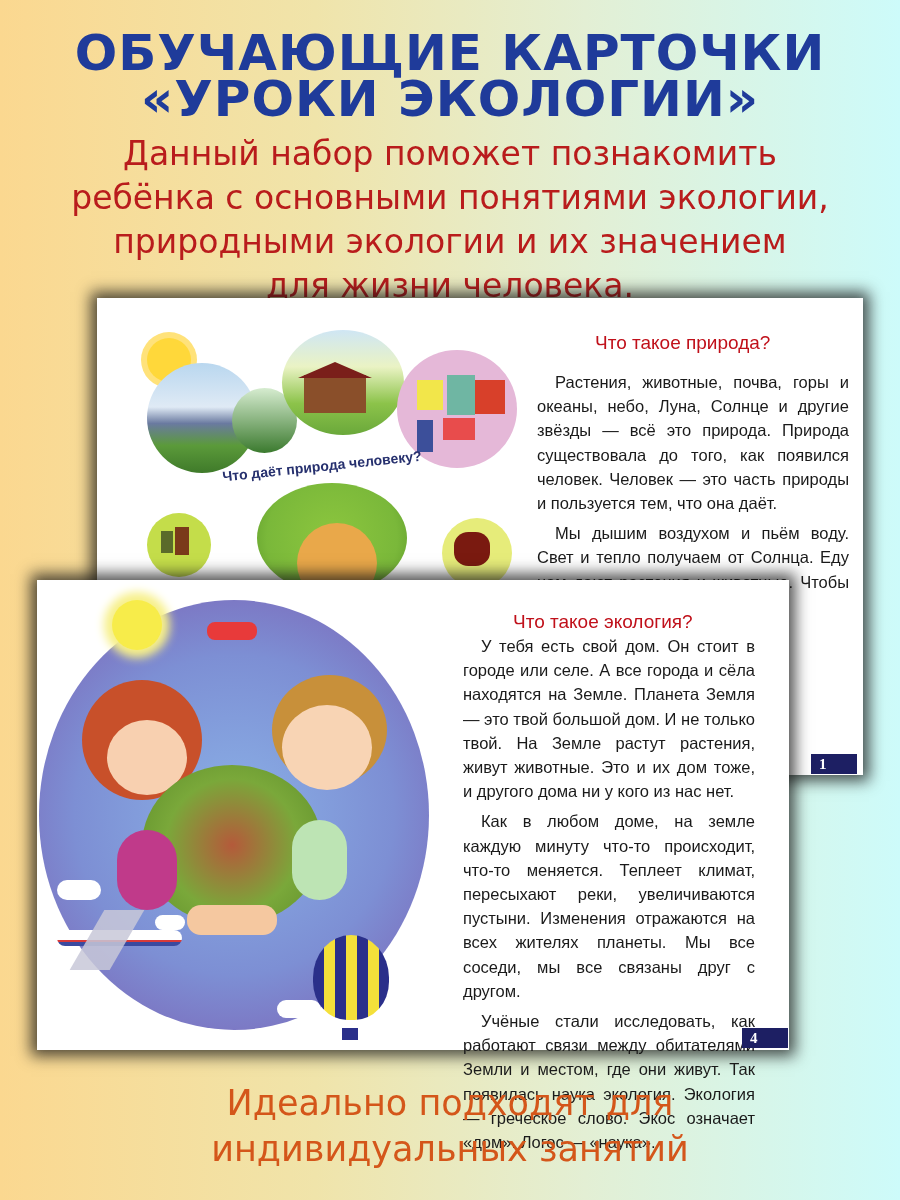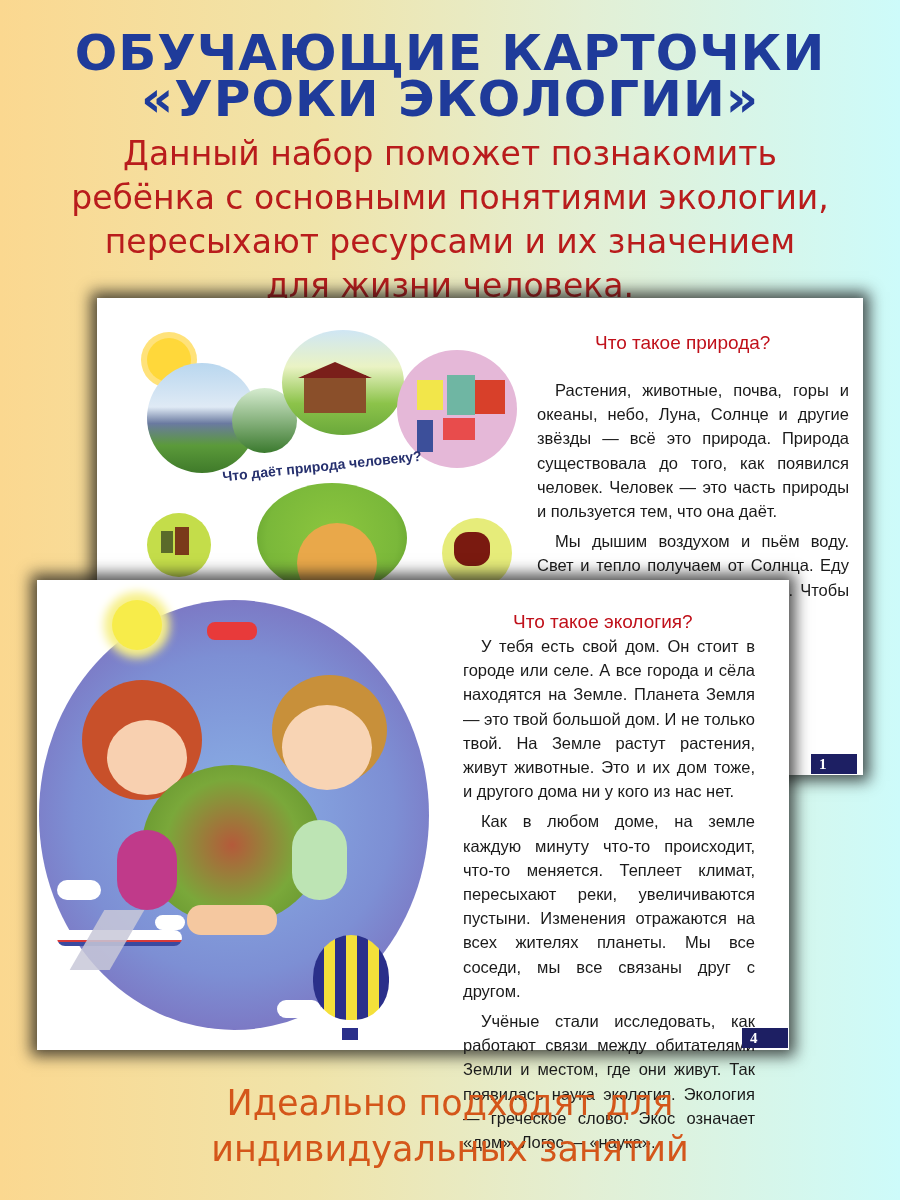--- a/index.html
+++ b/index.html
@@ -49,21 +49,21 @@
 <body>
 
 <div class="title">
   <div>ОБУЧАЮЩИЕ КАРТОЧКИ</div>
   <div>«УРОКИ ЭКОЛОГИИ»</div>
 </div>
 
 <div class="subtitle">
   <div>Данный набор поможет познакомить</div>
   <div>ребёнка с основными понятиями экологии,</div>
-  <div>пересыхают ресурсами и их значением</div>
+  <div>природными экологии и их значением</div>
   <div>для жизни человека.</div>
 </div>
 
 <div class="card card1">
   <div class="illus" style="left:10px;top:10px;width:400px;height:280px;">
 
     <div style="position:absolute;left:40px;top:30px;width:44px;height:44px;border-radius:50%;background:#ffd83a;box-shadow:0 0 0 6px #ffe27a;"></div>
 
     <div class="circle" style="left:40px;top:55px;width:110px;height:110px;background:linear-gradient(#b9d7ef 0%,#dfeaf5 40%,#6a7aa0 55%,#5b9a3a 75%,#3f7a2a 100%);"></div>
     <div class="circle" style="left:125px;top:80px;width:65px;height:65px;background:linear-gradient(#d6ecd0,#3b7a2e);"></div>
@@ -89,21 +89,21 @@
     <div class="circle" style="left:40px;top:205px;width:64px;height:64px;background:#c4dd4a;">
       <div style="position:absolute;left:14px;top:18px;width:12px;height:22px;background:#5a6a2a;"></div>
       <div style="position:absolute;left:28px;top:14px;width:14px;height:28px;background:#7a3a1a;"></div>
     </div>
 
     <div class="circle" style="left:335px;top:210px;width:70px;height:70px;background:#e6ec7a;">
       <div style="position:absolute;left:12px;top:14px;width:36px;height:34px;border-radius:40%;background:#7a1a10;"></div>
     </div>
   </div>
   <div class="card-title" style="left:498px;top:34px;">Что такое природа?</div>
-  <div class="card-text" style="left:440px;top:80px;width:312px;">
+  <div class="card-text" style="left:440px;top:72px;width:312px;">
     <p>Растения, животные, почва, горы и океаны, небо, Луна, Солнце и другие звёзды — всё это природа. Природа существовала до того, как появился человек. Человек — это часть природы и пользуется тем, что она даёт.</p>
     <p>Мы дышим воздухом и пьём воду. Свет и тепло получаем от Солнца. Еду нам дают растения и животные. Чтобы согреться, мы сжигаем деревья,</p>
   </div>
   <div class="page-num" style="left:714px;top:456px;">1</div>
 </div>
 
 <div class="card card2">
   <div class="illus" style="left:0;top:0;width:400px;height:470px;">
     <div style="position:absolute;left:2px;top:20px;width:390px;height:430px;border-radius:50%;background:radial-gradient(circle at 50% 50%,#8ab0e6 0%,#7d8fd4 55%,#7c78c4 75%,rgba(124,120,196,0) 100%);"></div>
     <div style="position:absolute;left:75px;top:20px;width:50px;height:50px;border-radius:50%;background:#f7ec4a;box-shadow:0 0 10px 8px #f7f08a;"></div>

